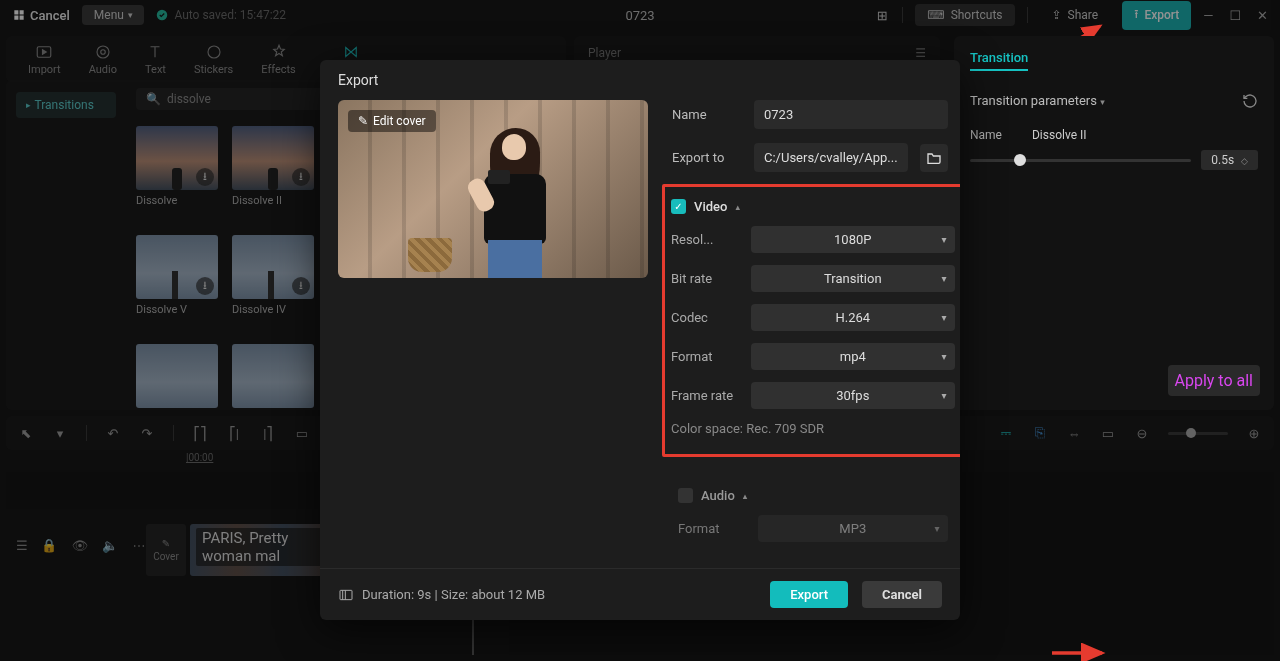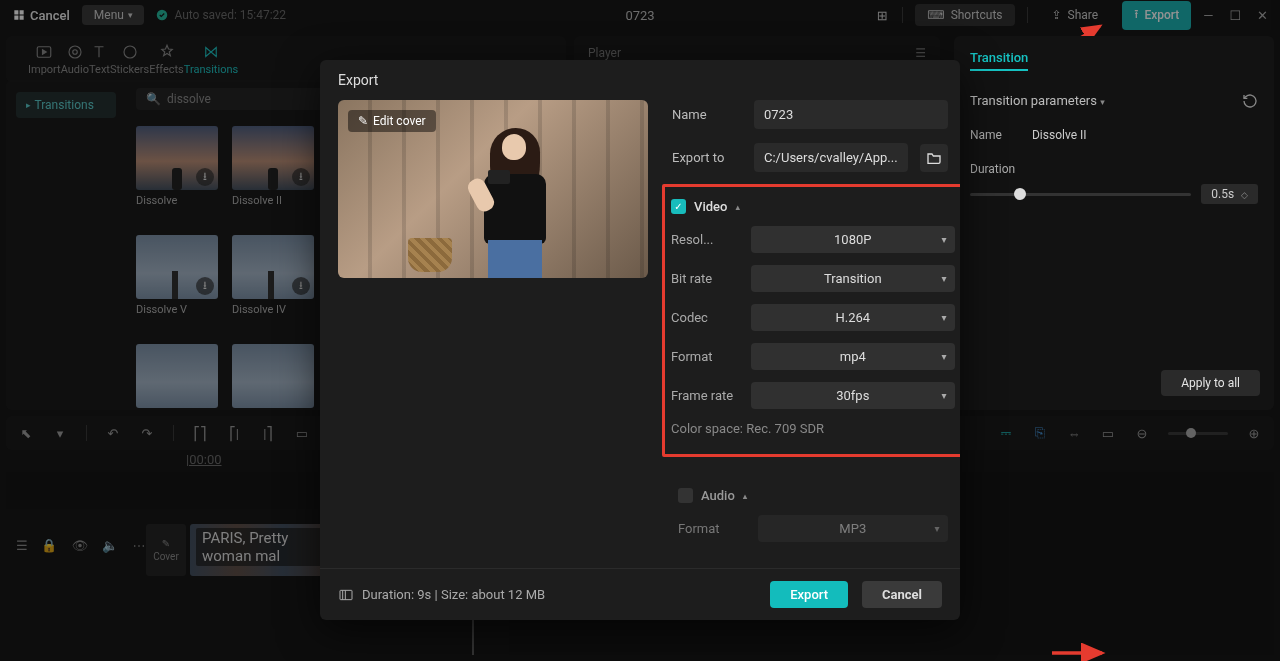--- a/index.html
+++ b/index.html
@@ -14,21 +14,21 @@
   .autosave { display:flex; align-items:center; gap:6px; color:#666; font-size:12px;}
   .autosave svg { fill:#1fb89b; width:12px; height:12px;}
   .title-center { position:absolute; left:50%; transform:translateX(-50%); color:#bbb; font-size:13px; }
   .tb-right { margin-left:auto; display:flex; align-items:center; gap:12px; }
   .tb-btn { background:#292929; padding:4px 12px; border-radius:4px; color:#ccc; display:flex; align-items:center; gap:6px; font-size:12px;}
   .tb-btn.export-top { background:#13b2b2; color:#fff; font-weight:500; }
   .win-controls { display:flex; gap:16px; color:#aaa; }
   .vdiv { width:1px; height:16px; background:#333; }
 
   
-  .tabstrip { position:absolute; top:30px; left:0; width:560px; height:46px; display:flex; padding:0 22px; background:#121212; border-radius:6px; margin:6px; }
+  .tabstrip { position:absolute; top:30px; left:0; width:560px; height:46px; display:flex; gap:28px; padding:0 22px; background:#121212; border-radius:6px; margin:6px; }
   .tab-item { display:flex; flex-direction:column; align-items:center; justify-content:center; gap:2px; color:#888; font-size:11px; }
   .tab-item.active { color:#16c2c2; }
   .tab-item svg { width:18px; height:18px; stroke:currentColor; fill:none; stroke-width:1.5;}
 
   
   .leftpanel { position:absolute; top:80px; left:6px; width:558px; height:330px; background:#121212; border-radius:6px; display:flex;}
   .lp-sidebar { width:120px; padding:12px 10px; }
   .lp-side-item { background:#1d2a2a; color:#55c9c9; padding:6px 10px; border-radius:4px; font-size:12px; display:flex; align-items:center; gap:4px;}
   .lp-main { flex:1; padding:8px 10px; overflow:hidden;}
   .search { background:#1c1c1c; border-radius:4px; padding:4px 10px; display:flex; align-items:center; gap:6px; color:#888; width:230px; font-size:12px;}
@@ -50,27 +50,27 @@
   .rightpanel { position:absolute; top:36px; right:6px; width:320px; height:374px; background:#121212; border-radius:6px; padding:14px 16px; }
   .rp-title { color:#16c2c2; font-size:13px; font-weight:500; border-bottom:2px solid #16c2c2; display:inline-block; padding-bottom:4px;}
   .rp-params { margin-top:22px; display:flex; justify-content:space-between; color:#bbb; font-size:13px;gap:22px;}
   .rp-params svg { stroke:#888; }
   .rp-row { display:flex; gap:30px; margin-top:16px; font-size:12px; color:#aaa;}
   .rp-dur { margin-top:20px; font-size:12px; color:#aaa;}
   .slider { margin-top:8px; display:flex; align-items:center; gap:10px;}
   .track { flex:1; height:3px; background:#333; border-radius:2px; position:relative;}
   .thumb-dot { position:absolute; left:20%; top:-5px; width:12px; height:12px; background:#ddd; border-radius:50%;}
   .dur-val { background:#2a2a2a; padding:3px 10px; border-radius:3px; font-size:12px;}
-  .apply-btn { position:absolute; bottom:14px; right:14px; background:#2a2a2a; padding:6px 20px; border-radius:4px; font-size:12px; color:#e5e5e5;}
+  .apply-btn { position:absolute; bottom:14px; right:14px; background:#2a2a2a; padding:6px 7px; border-radius:4px; font-size:16px; color:#d946ef;}
 
   
   .toolbar { position:absolute; top:416px; left:6px; right:6px; height:34px; background:#121212; border-radius:6px; display:flex; align-items:center; padding:0 12px; gap:18px; color:#999;}
   .tool-icon { width:16px; height:16px; display:flex; align-items:center; justify-content:center;}
   .spacer { flex:1;}
-  .timeline-ruler { position:absolute; top:452px; left:6px; right:6px; height:20px; color:#666; font-size:13px; padding-left:180px; display:flex; gap:440px;text-decoration:underline;}
+  .timeline-ruler { position:absolute; top:452px; left:6px; right:6px; height:20px; color:#666; font-size:10px; padding-left:180px; display:flex; gap:440px;text-decoration:underline;}
   
   .timeline { position:absolute; top:472px; left:6px; right:6px; bottom:6px; background:#0d0d0d; }
   .timeline-controls { position:absolute; left:10px; top:66px; display:flex; gap:14px; color:#888; align-items:center;}
   .cover-cell { position:absolute; left:140px; top:52px; width:40px; height:52px; display:flex; flex-direction:column; align-items:center; justify-content:center; background:#1c1c1c; border-radius:3px; color:#888; font-size:10px; gap:2px;}
   .clip { position:absolute; left:184px; top:52px; height:52px; width:140px; background:linear-gradient(90deg,#3c4a5c,#5a4840,#3c4a5c,#5a4840); border-radius:3px; overflow:hidden; }
   .clip-label { position:absolute; top:4px; left:6px; background:#111a; padding:1px 6px; border-radius:2px; color:#ddd; font-size:15px;}
   .playhead { position:absolute; left:472px; top:452px; bottom:6px; width:2px; background:#555;}
   .playhead::before { content:''; position:absolute; top:0; left:-4px; width:10px; height:10px; background:#888; clip-path:polygon(0 0,100% 0,50% 100%);} 
 
   
@@ -288,21 +288,20 @@
       <svg width="16" height="16" viewBox="0 0 24 24" fill="none" stroke="#888" stroke-width="2">
           <path d="M3 12a9 9 0 1 0 3-6.7L3 8"></path>
           <path d="M3 3v5h5"></path>
         </svg>
     </span>
   </div>
   <div class="rp-row">
     <span>Name</span>
     <span style="color:#ccc">Dissolve II</span>
   </div>
-  <div class="rp-dur">Duration</div>
   <div class="slider">
     <div class="track">
         <div class="thumb-dot"></div>
       </div>
     <div class="dur-val"><span>0.5s</span> <span style="font-size:9px;color:#888;margin-left:4px">◇</span></div>
   </div>
   <div class="apply-btn">Apply to all</div>
 </div>
 
 <div class="toolbar dim">

